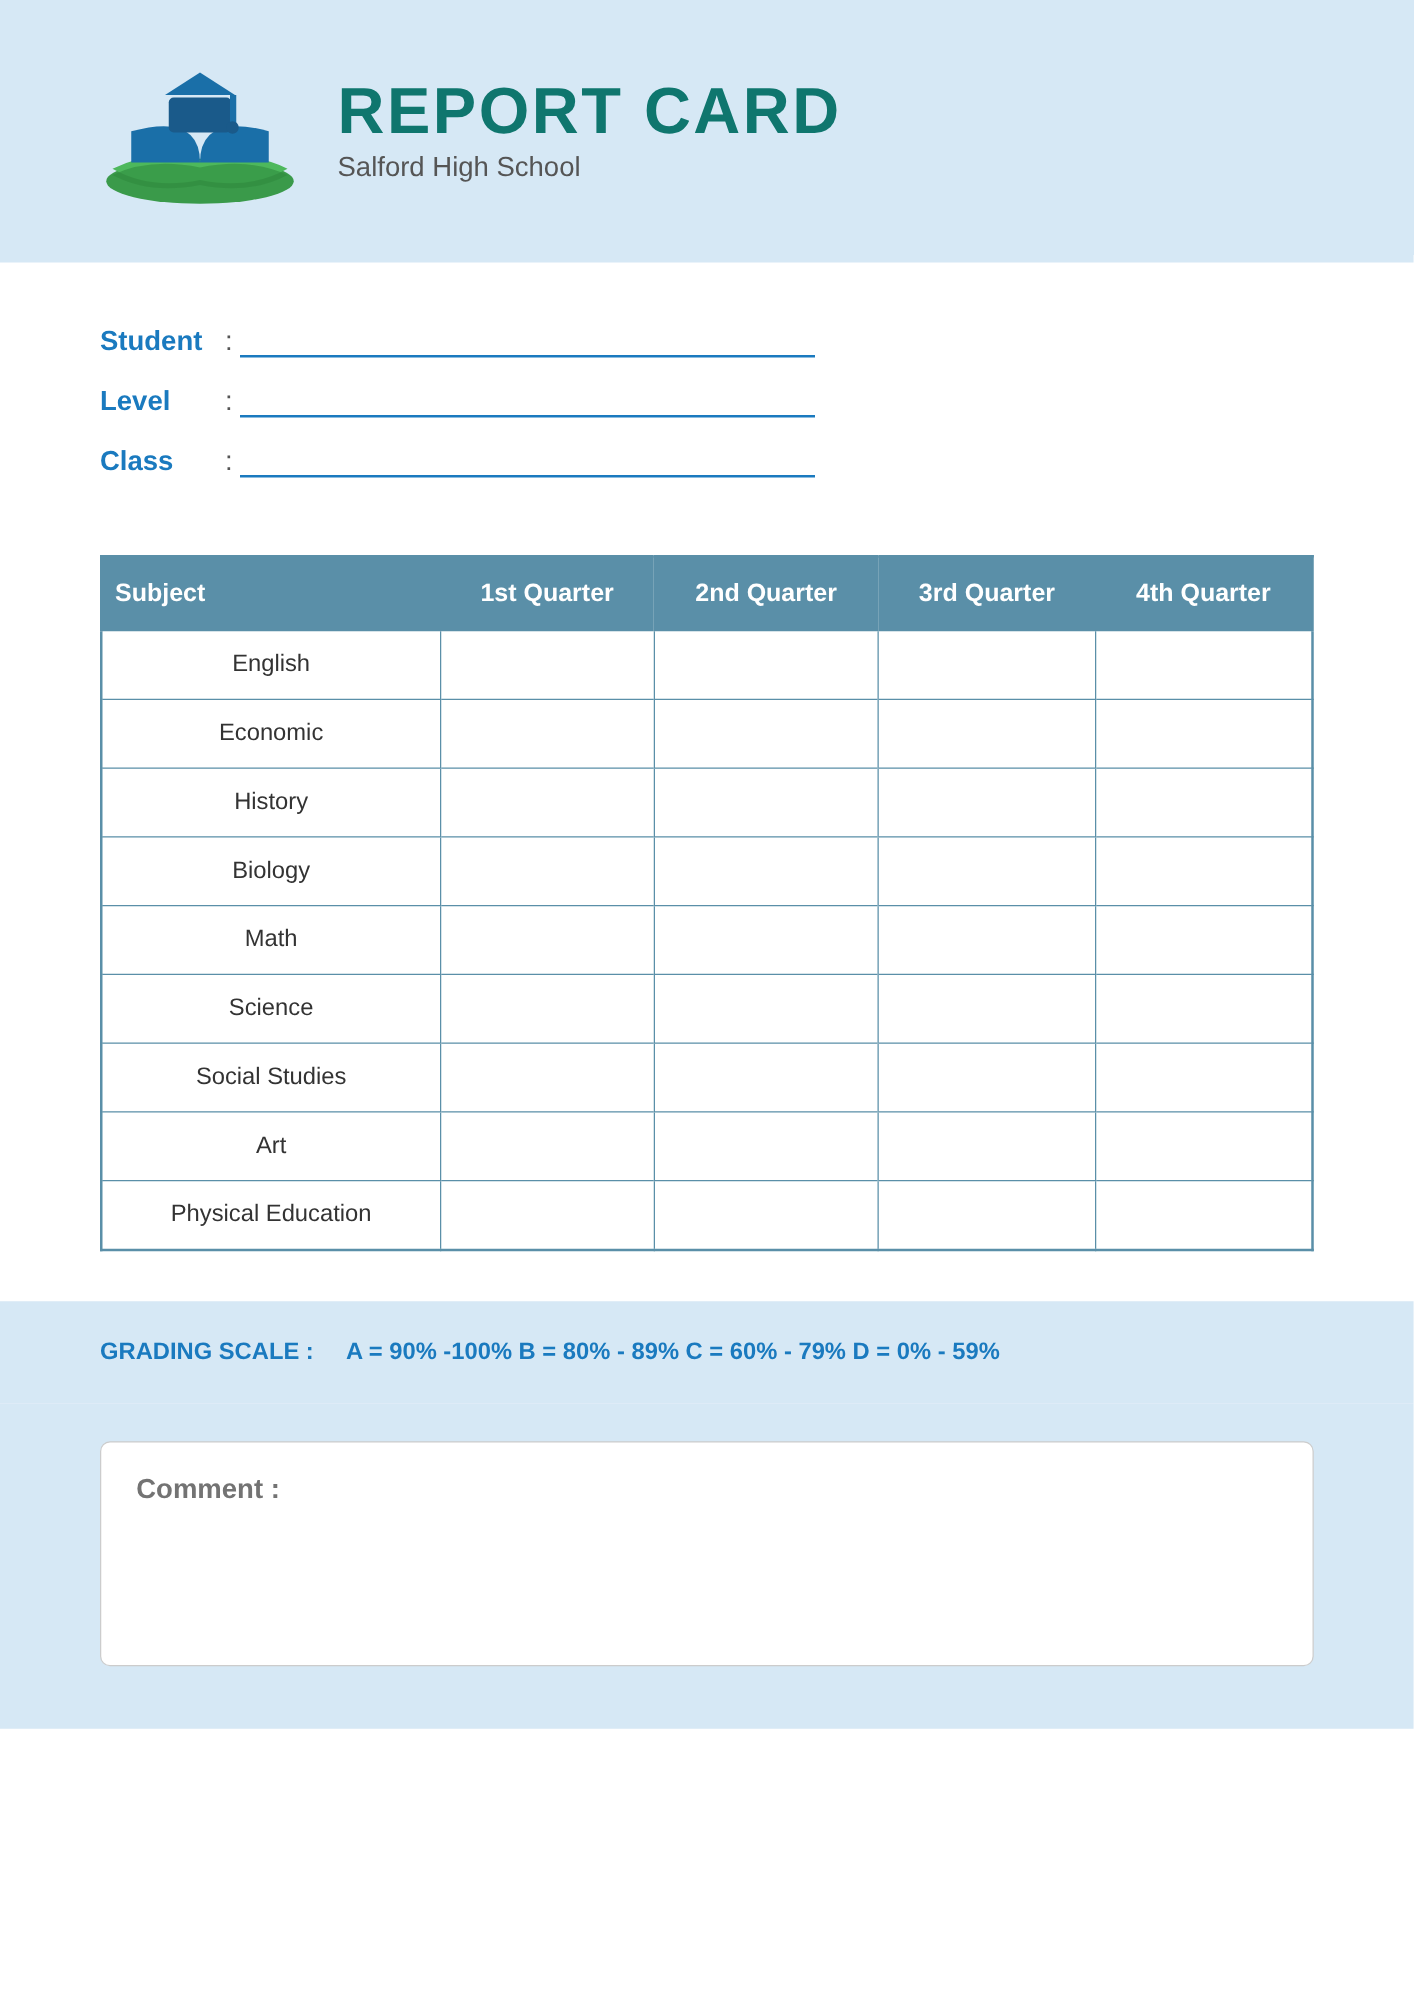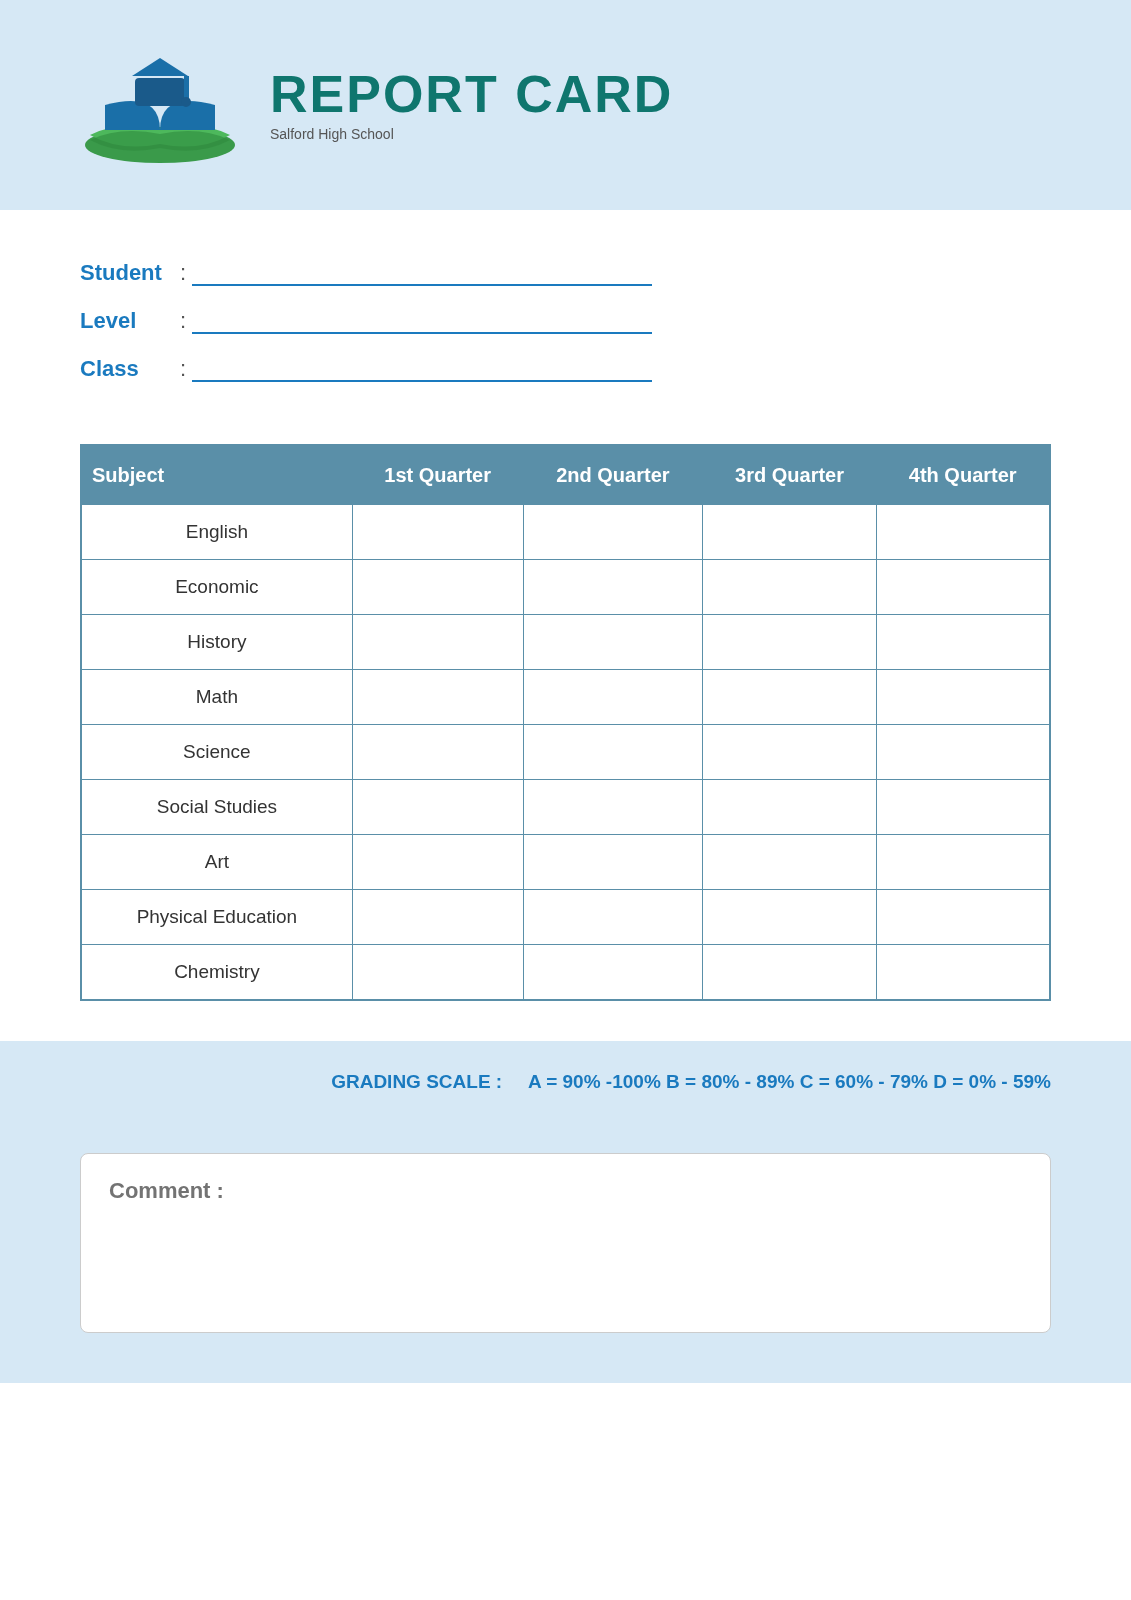--- a/index.html
+++ b/index.html
@@ -27,21 +27,21 @@
 
     .header-text {}
     .header-title {
       font-size: 52px;
       font-weight: 700;
       color: #0f766e;
       letter-spacing: 2px;
       line-height: 1;
     }
     .header-subtitle {
-      font-size: 14px;
+      font-size: 22px;
       color: #555;
       margin-top: 6px;
     }
 
     
     .info-section {
       padding: 50px 80px 30px;
     }
     .info-row {
       display: flex;
@@ -112,21 +112,20 @@
 
     tbody tr:last-child {
       border-bottom: none;
     }
 
     
     .grading-section {
       background: #d6e8f5;
       padding: 30px 80px;
       margin-top: 10px;
-      text-align: right;
     }
 
     .grading-text {
       font-size: 19px;
       color: #1a7abf;
       font-weight: 700;
     }
 
     .grading-text span.values {
       font-weight: 700;
@@ -226,20 +225,27 @@
           <td></td>
         </tr>
         <tr>
           <td>History</td>
           <td></td>
           <td></td>
           <td></td>
           <td></td>
         </tr>
         <tr>
+          <td>Biology</td>
+          <td></td>
+          <td></td>
+          <td></td>
+          <td></td>
+        </tr>
+        <tr>
           <td>Math</td>
           <td></td>
           <td></td>
           <td></td>
           <td></td>
         </tr>
         <tr>
           <td>Science</td>
           <td></td>
           <td></td>
@@ -255,27 +261,20 @@
         </tr>
         <tr>
           <td>Art</td>
           <td></td>
           <td></td>
           <td></td>
           <td></td>
         </tr>
         <tr>
           <td>Physical Education</td>
-          <td></td>
-          <td></td>
-          <td></td>
-          <td></td>
-        </tr>
-        <tr>
-          <td>Chemistry</td>
           <td></td>
           <td></td>
           <td></td>
           <td></td>
         </tr>
       </tbody>
   </table>
 </div>
 
 <div class="grading-section">

